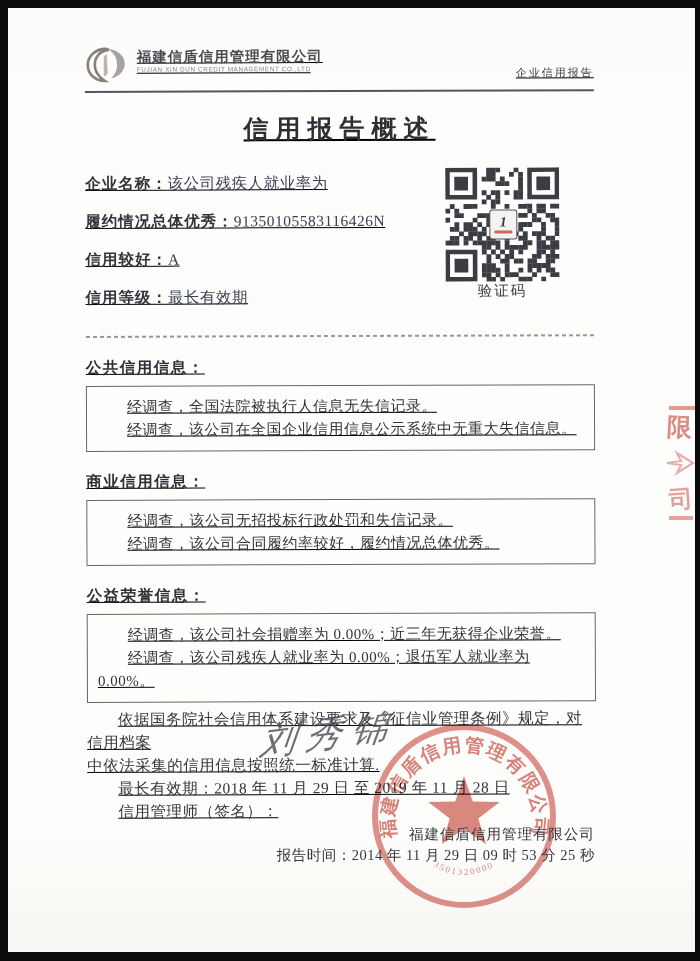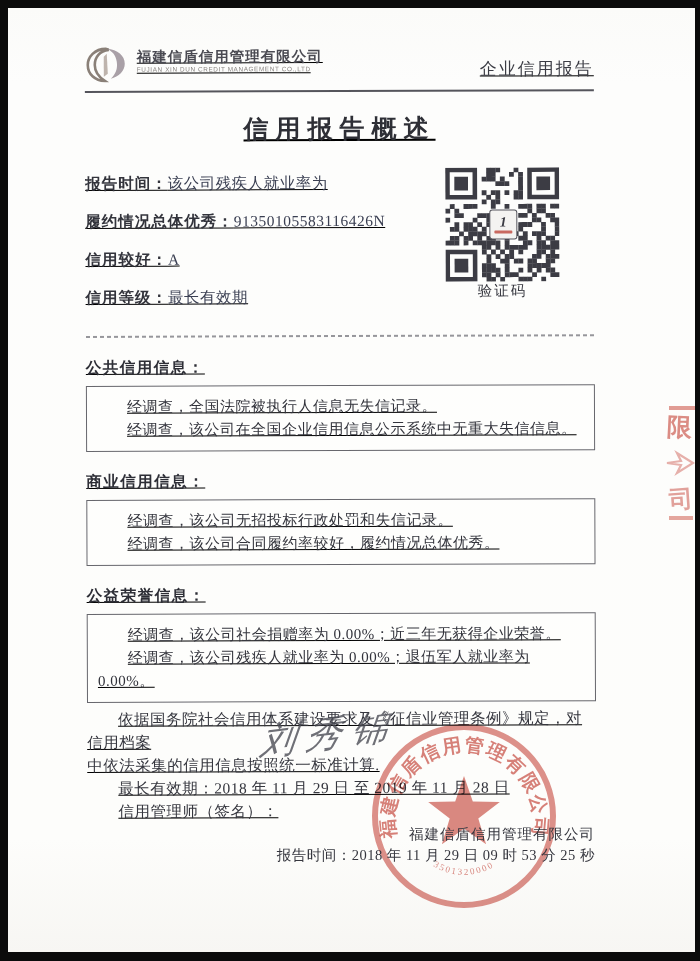--- a/index.html
+++ b/index.html
@@ -23,21 +23,21 @@
   
   .header{
     display:flex;align-items:flex-start;
     border-bottom:2px solid #55555c;
     padding-bottom:8px;height:44px;box-sizing:border-box;
   }
   .logo{width:44px;height:36px;flex:0 0 auto;margin-top:-2px;}
   .brand{margin-left:8px;line-height:1.15;}
   .brand-cn{font-size:14.5px;font-weight:bold;color:#4a4a52;letter-spacing:1px;}
   .brand-en{font-size:6.4px;color:#8a8683;letter-spacing:0.6px;font-family:"Liberation Sans","DejaVu Sans",sans-serif;}
-  .report-type{margin-left:auto;align-self:flex-end;font-size:17px;color:#3b3c44;letter-spacing:2px;padding-bottom:1px;}
+  .report-type{margin-left:auto;align-self:flex-end;font-size:11px;color:#3b3c44;letter-spacing:2px;padding-bottom:1px;}
   
   .title{
     margin:20px 0 0;text-align:center;
     font-size:25px;font-weight:bold;letter-spacing:7px;color:#2e2f36;
   }
   
   .info-area{position:relative;margin-top:26px;min-height:152px;}
   .info-row{font-size:15.5px;line-height:24px;margin-bottom:14px;color:#33343c;}
   .info-label{font-weight:bold;letter-spacing:1px;}
   .info-value{color:#3a3f52;letter-spacing:0.5px;}
@@ -112,21 +112,21 @@
         <div class="brand-cn">福建信盾信用管理有限公司</div>
         <div class="brand-en">FUJIAN XIN DUN CREDIT MANAGEMENT CO.,LTD</div>
       </div>
       <div class="report-type">企业信用报告</div>
     </div>
 
     <h1 class="title">信用报告概述</h1>
 
     <div class="info-area">
       <div class="info-row">
-        <span class="info-label">报告时间：</span><span class="info-value">该公司残疾人就业率为</span>
+        <span class="info-label">企业名称：</span><span class="info-value">该公司残疾人就业率为</span>
       </div>
       <div class="info-row">
         <span class="info-label">履约情况总体优秀：</span><span class="info-value">91350105583116426N</span>
       </div>
       <div class="info-row">
         <span class="info-label">信用较好：</span><span class="info-value">A</span>
       </div>
       <div class="info-row">
         <span class="info-label">信用等级：</span><span class="info-value">最长有效期</span>
       </div>
@@ -412,21 +412,21 @@
       <textPath href="#sealTextPath" startOffset="50%" text-anchor="middle">福建信盾信用管理有限公司</textPath>
     </text>
     <path d="M 96 56 L 104.8 81.5 L 131.8 82 L 110.3 98.4 L 118.1 124.3 L 96 108.8 L 73.9 124.3 L 81.7 98.4 L 60.2 82 L 87.2 81.5 Z" fill="#c84b40" opacity="0.8"></path>
     <text font-size="9" fill="#c84b40" opacity="0.8" letter-spacing="2">
       <textPath href="#sealCodePath" startOffset="50%" text-anchor="middle">3501320000</textPath>
     </text>
   </svg>
 
   <div class="bottom-block">
     <div class="issuer">福建信盾信用管理有限公司</div>
-    <div class="report-time">报告时间：2018 年 11 月 29 日 09 时 53 分 25 秒</div>
+    <div class="report-time">报告时间：2014 年 11 月 29 日 09 时 53 分 25 秒</div>
   </div>
 
   <div class="edge-stamp">
     <div class="edge-bar"></div>
     <span class="edge-char">限</span>
     <svg class="edge-star" width="34" height="34" viewBox="0 0 34 34">
       <path d="M 30 17 L 14 7 L 18 15 L 4 17 L 18 19 L 14 27 Z" fill="none" stroke="#c8473c" stroke-width="2.2" opacity="0.7"></path>
     </svg>
     <span class="edge-char2">司</span>
     <div class="edge-bar2"></div>

